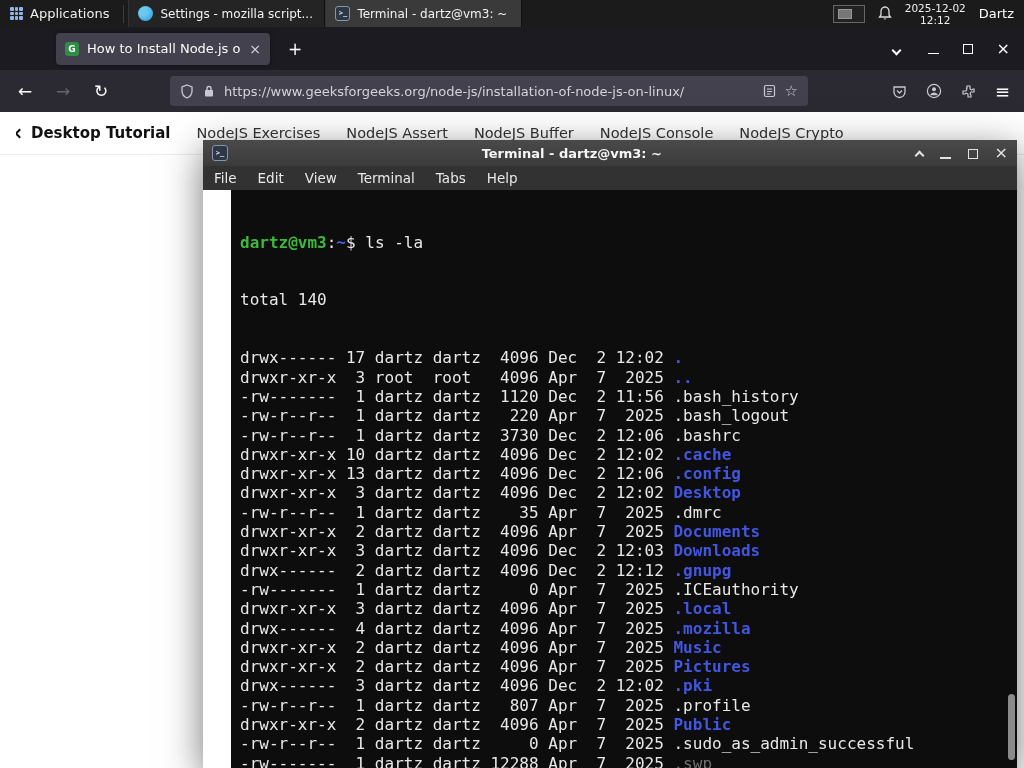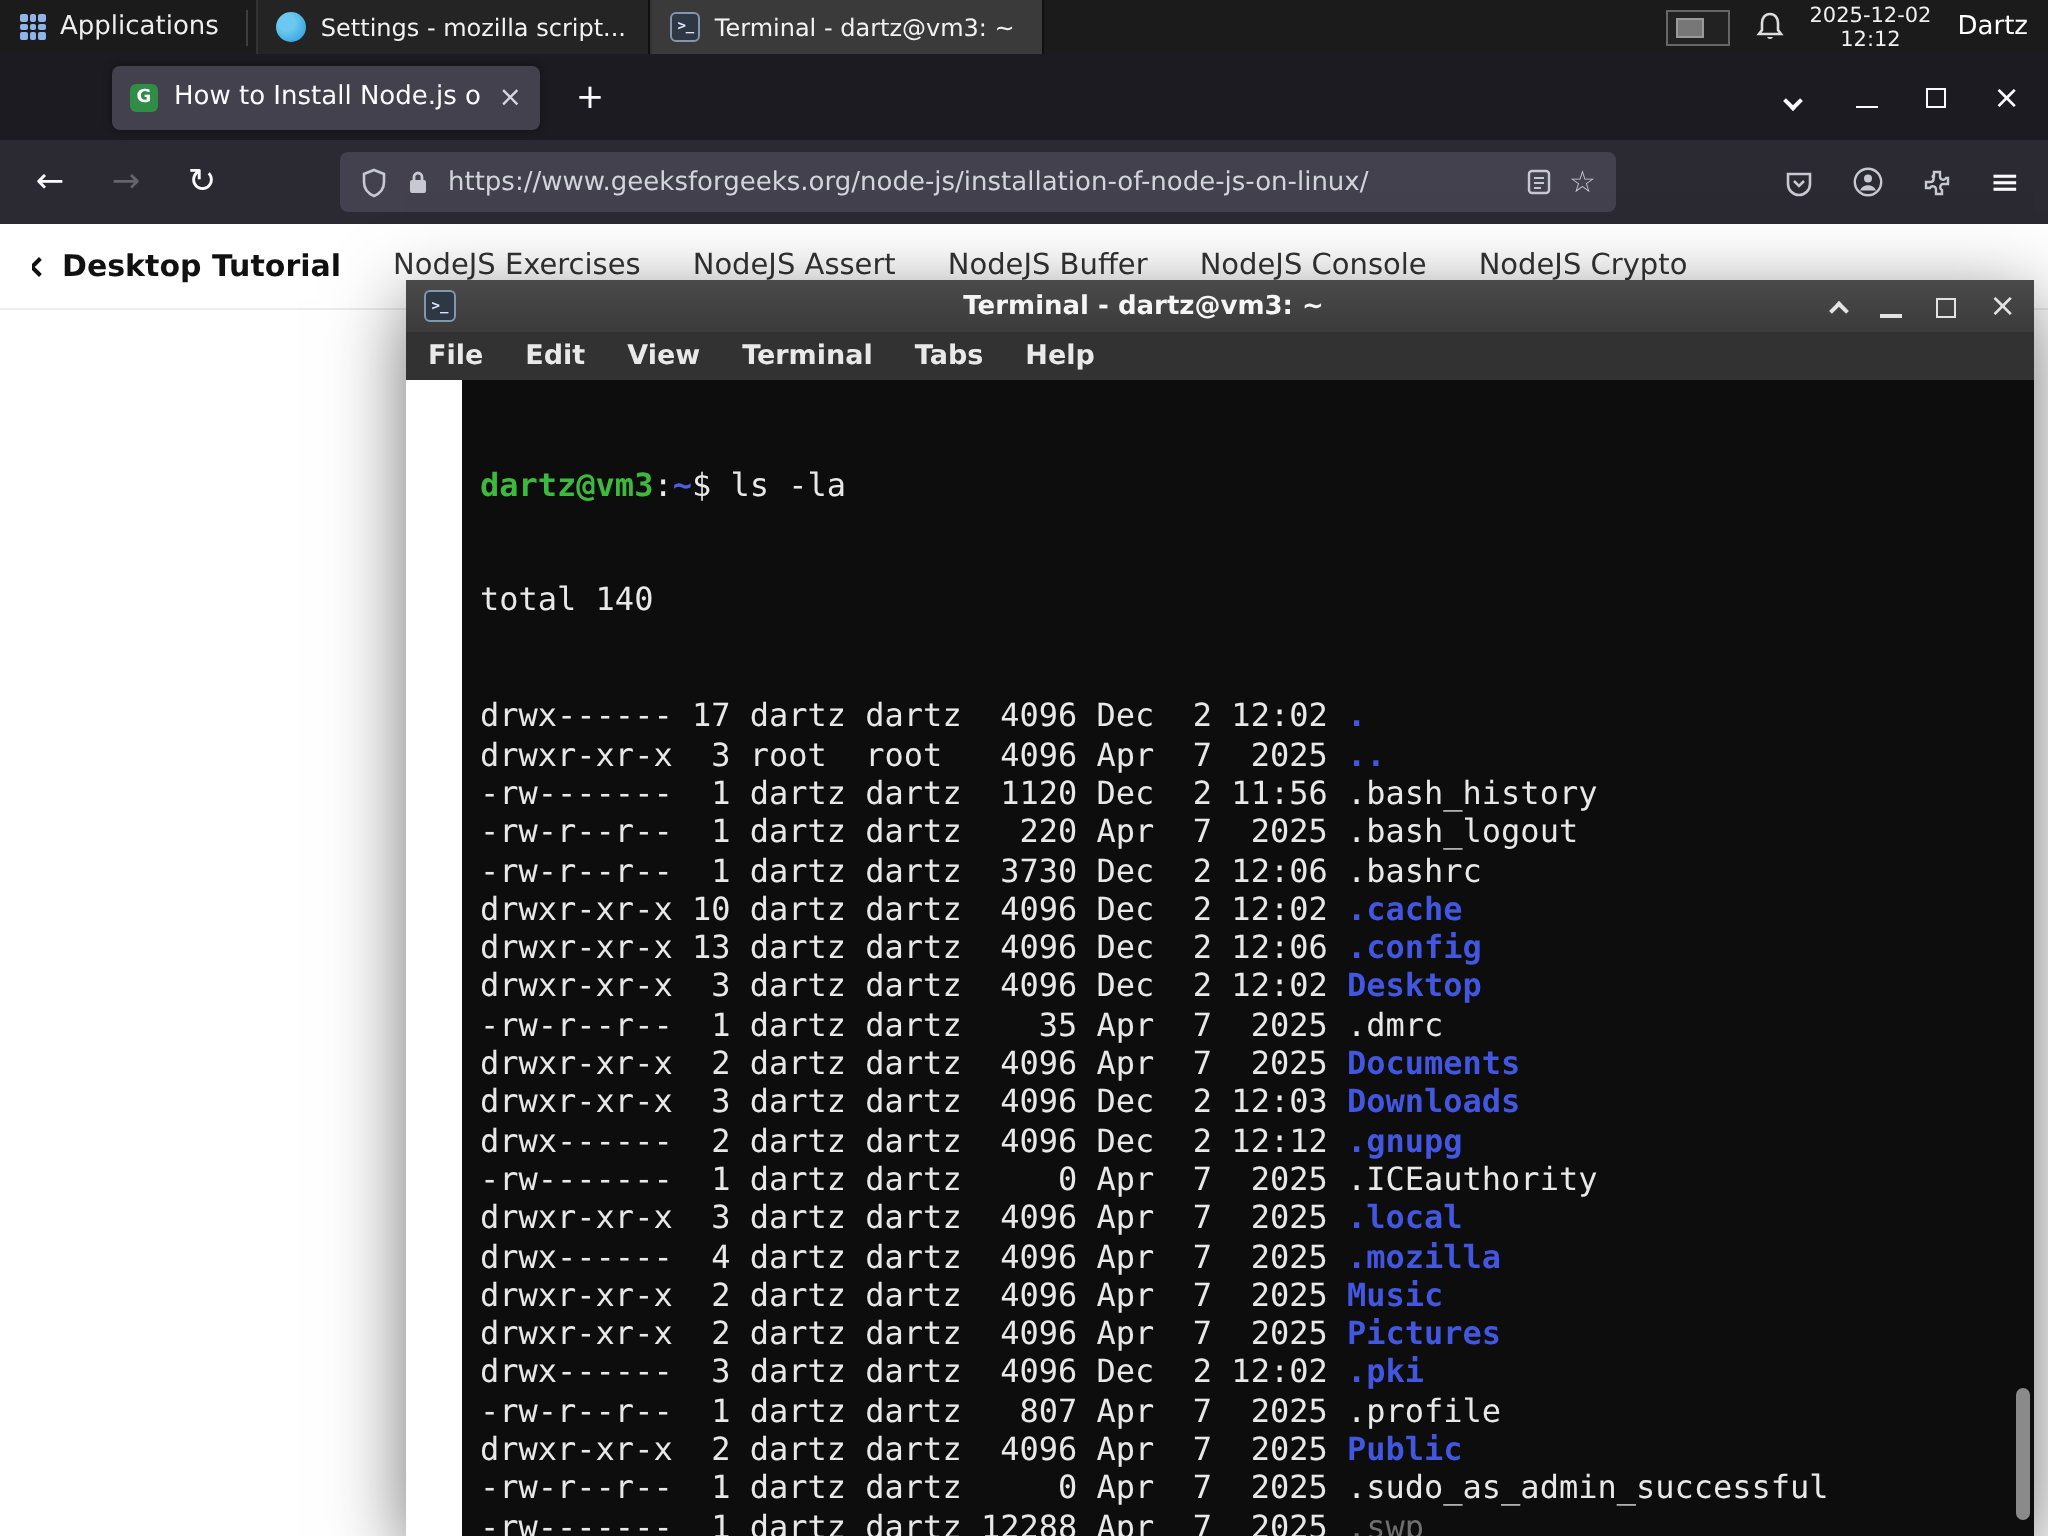--- a/index.html
+++ b/index.html
@@ -79,21 +79,21 @@
               display:flex; flex-direction:column; box-shadow:0 10px 36px rgba(0,0,0,.55); }
   .term-titlebar { height:26px; background:linear-gradient(#4a4a4a,#3b3b3b); display:flex;
                    align-items:center; padding:0 9px; color:#fff; flex:0 0 26px; }
   .term-win-ico { width:16px; height:16px; border-radius:3px; background:#2e3744; border:1px solid #8496ad;
                   color:#d7e6ff; font:bold 7px/14px "DejaVu Sans Mono",monospace; text-align:center; flex:0 0 16px; }
   .term-title { flex:1; text-align:center; font-size:13px; font-weight:bold; color:#f5f5f5;
                 white-space:nowrap; overflow:hidden; }
   .term-btns { display:flex; align-items:center; gap:17px; color:#e3e3e3; }
   .term-btns .chev { border-color:#e3e3e3; }
   .term-menubar { height:24px; background:#323232; display:flex; align-items:center; gap:21px;
-                  padding:0 11px; color:#e9e9e9; font-size:13.5px; flex:0 0 24px;font-weight:bold; }
+                  padding:0 11px; color:#e9e9e9; font-size:13.5px; flex:0 0 24px; }
   .term-body { flex:1; background:#0d0d0d; color:#e8e8e8; padding:4px 0 0 9px; position:relative;
                overflow:hidden; font:16px/19.3px "DejaVu Sans Mono","Liberation Mono",monospace; white-space:pre;margin-left:28px; }
   .tline { white-space:pre; }
   .p-user { color:#3db93d; font-weight:bold; }
   .p-path { color:#4c5fe0; font-weight:bold; }
   .fname-dir { color:#4256e0; font-weight:bold; }
   .fname-dim { color:#6f6f6f; }
   .term-scroll { position:absolute; top:2px; right:1px; bottom:2px; width:9px; }
   .term-thumb { position:absolute; bottom:6px; left:1px; width:7px; height:66px; background:#8a8a8a; border-radius:4px; }
 </style>

